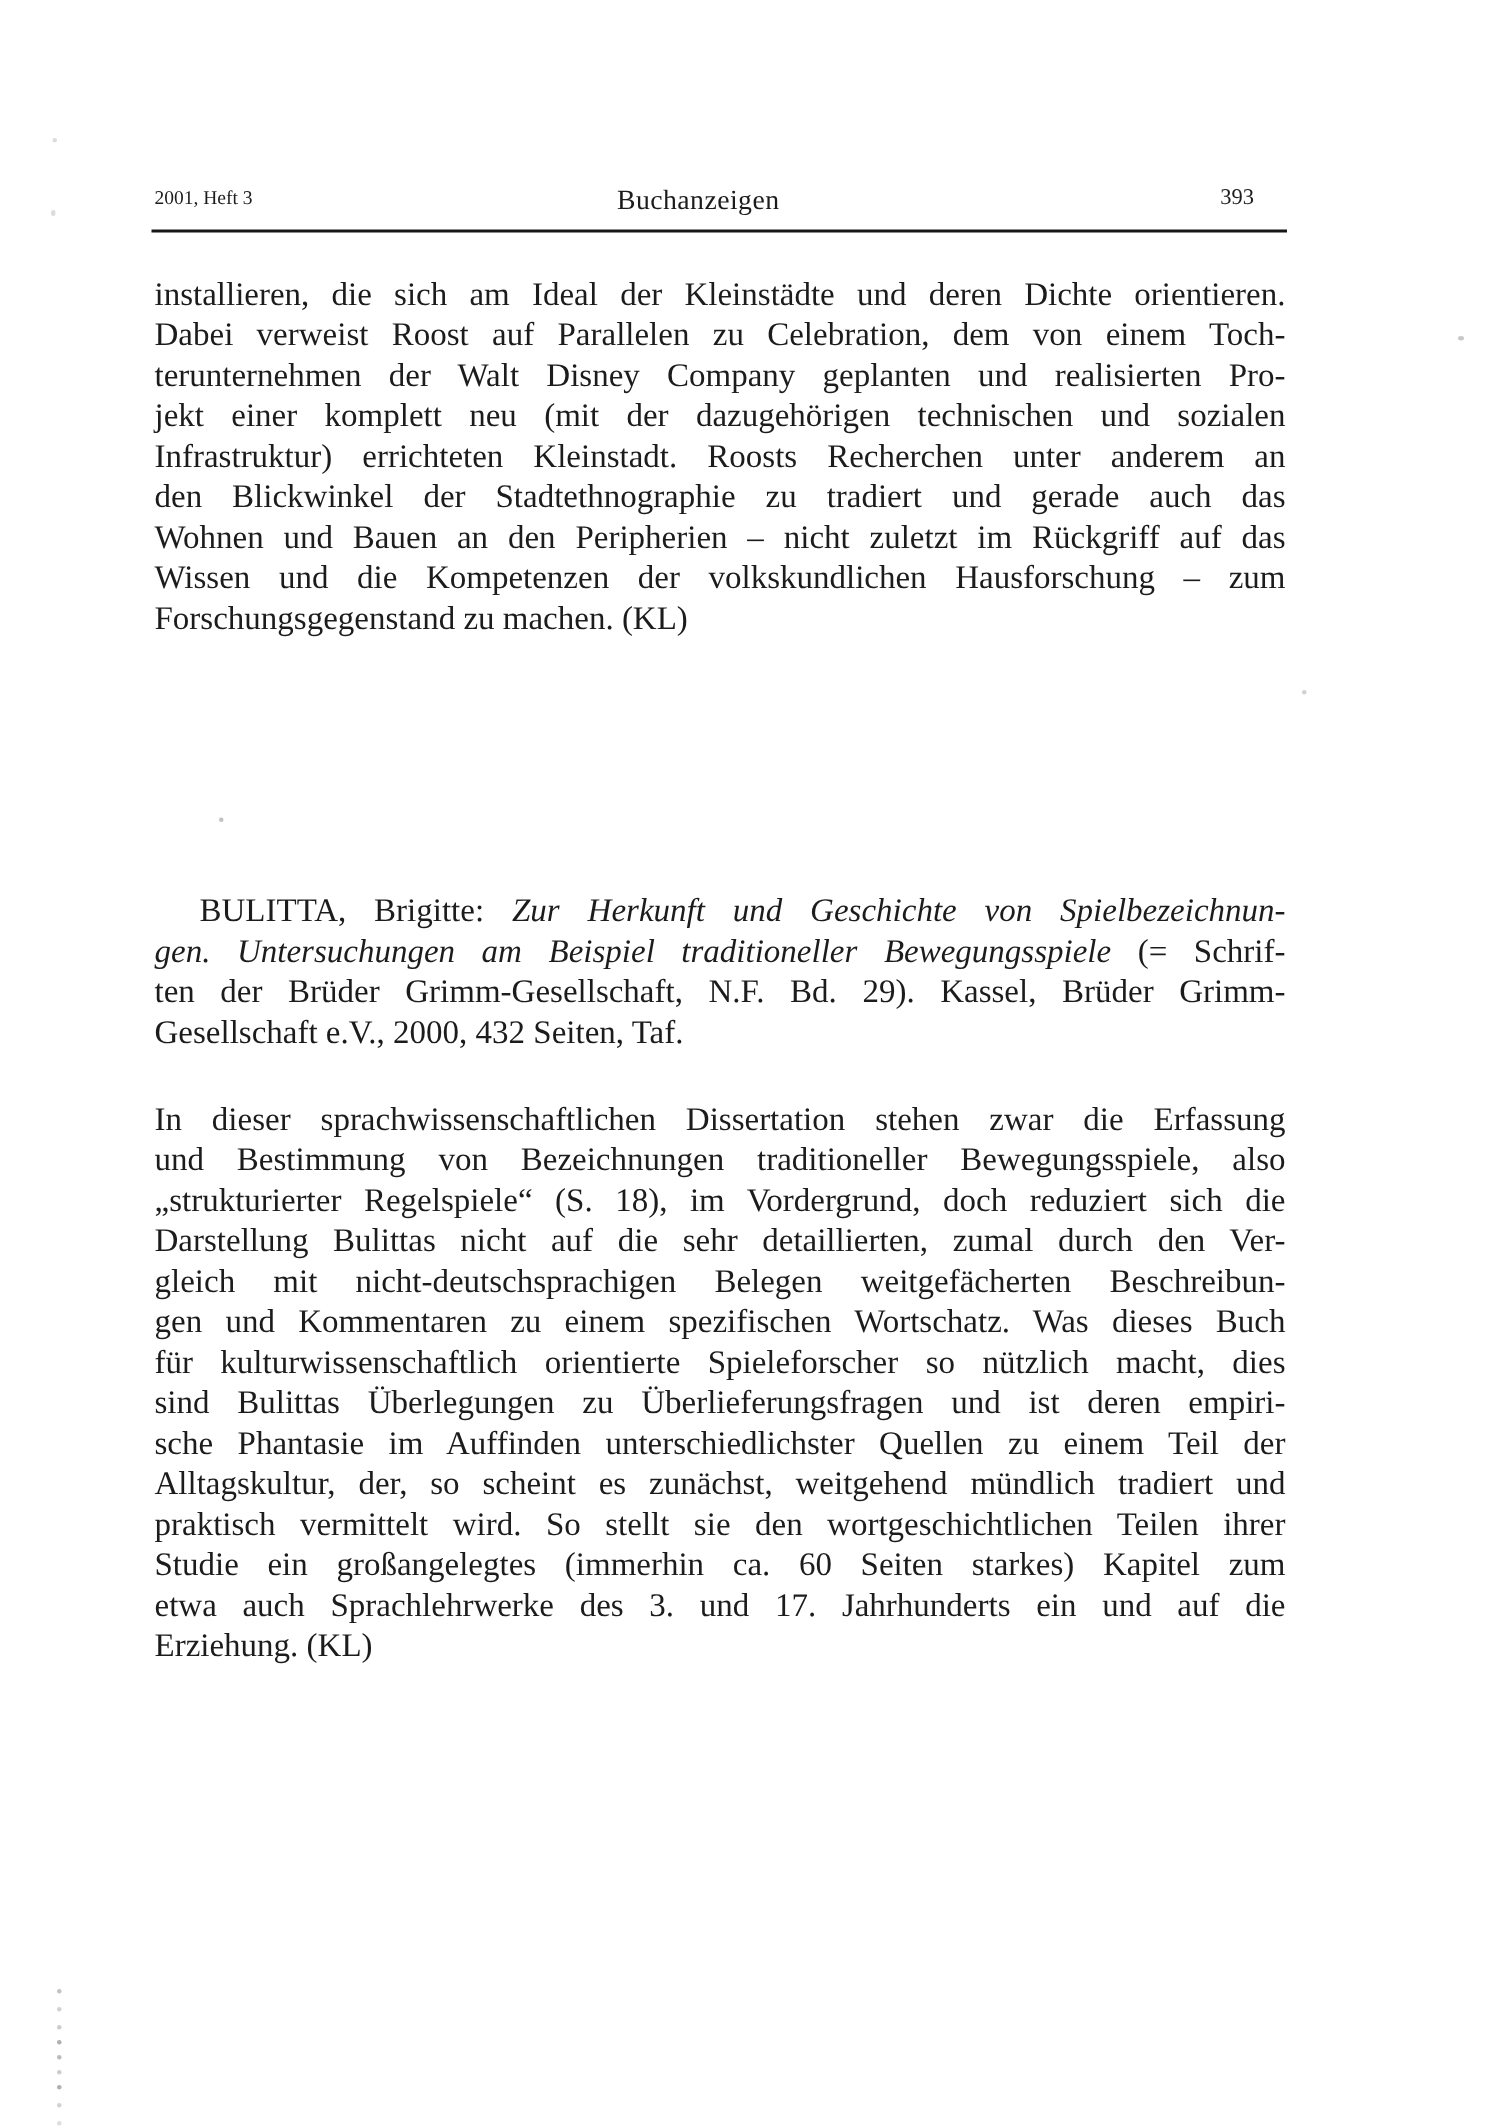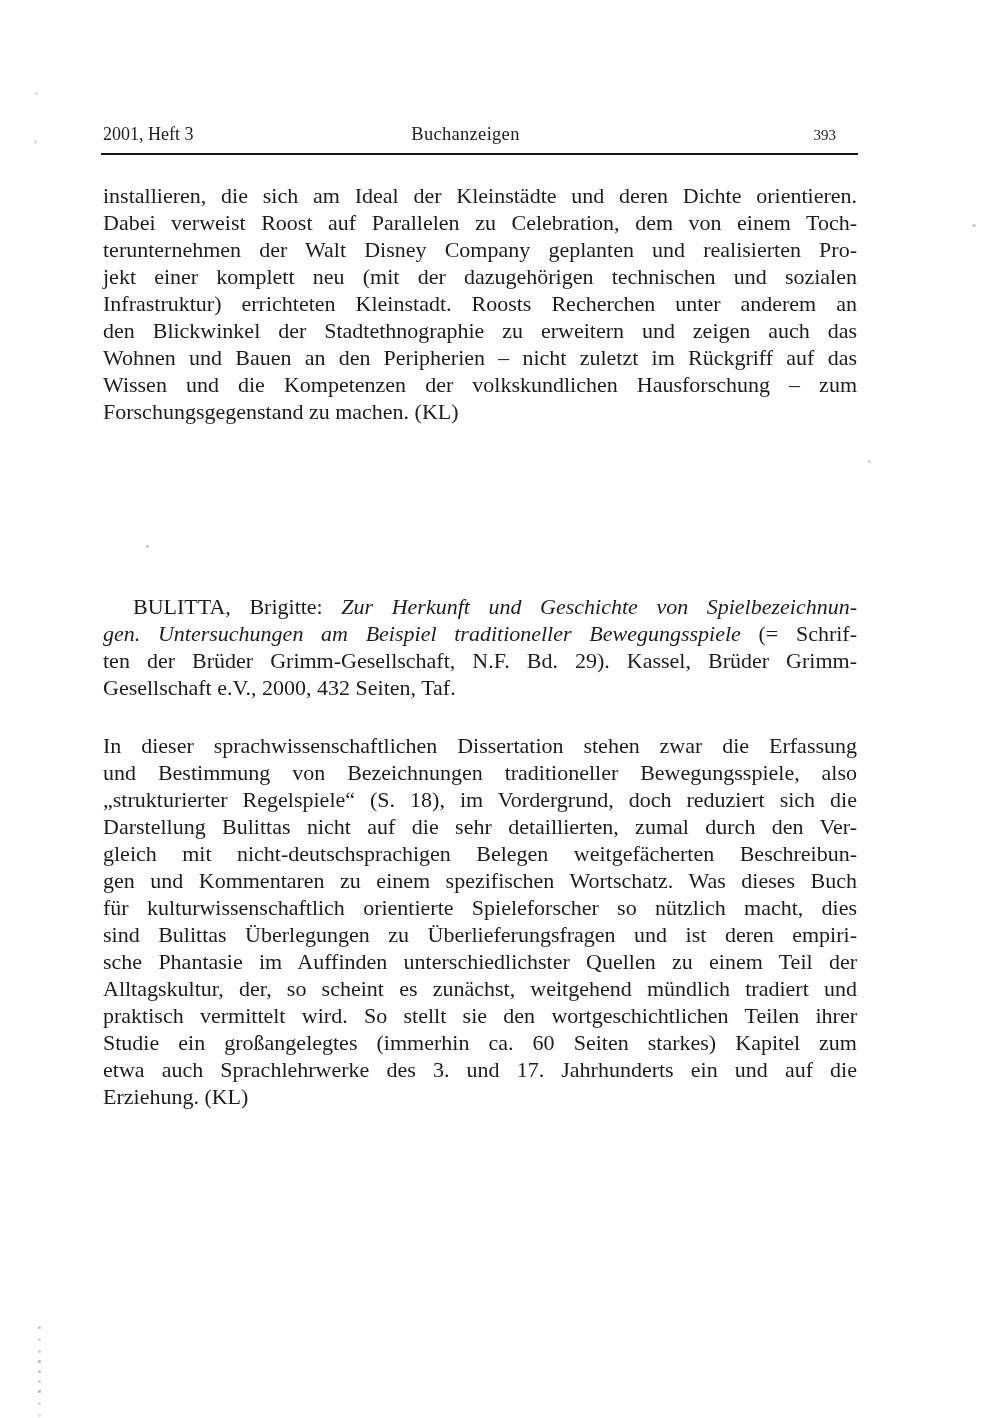--- a/index.html
+++ b/index.html
@@ -15,21 +15,21 @@
     overflow:hidden;
     font-family:"Liberation Serif","DejaVu Serif",serif;
     color:var(--text);
   }
   .page{position:absolute;inset:0;}
   .header{
     position:absolute;
     left:103px;top:124px;width:755px;
     display:flex;align-items:baseline;
   }
-  .header .left{font-size:18px;flex:0 0 auto;}
+  .header .left{font-size:13px;flex:0 0 auto;}
   .header .center{
     position:absolute;left:0;right:30px;text-align:center;
     font-size:18.5px;letter-spacing:.3px;
   }
   .header .pageno{
     margin-left:auto;margin-right:22px;
     font-size:15px;
   }
   .rule{
     position:absolute;left:101px;top:153px;width:757px;height:2px;
@@ -78,21 +78,21 @@
   </div>
 
   <div class="rule"></div>
 
   <div class="para" id="para-roost">
       <div class="line"><span>installieren, die sich am Ideal der Kleinstädte und deren Dichte orientieren.</span></div>
       <div class="line"><span>Dabei verweist Roost auf Parallelen zu Celebration, dem von einem Toch-</span></div>
       <div class="line"><span>terunternehmen der Walt Disney Company geplanten und realisierten Pro-</span></div>
       <div class="line"><span>jekt einer komplett neu (mit der dazugehörigen technischen und sozialen</span></div>
       <div class="line"><span>Infrastruktur) errichteten Kleinstadt. Roosts Recherchen unter anderem an</span></div>
-      <div class="line"><span>den Blickwinkel der Stadtethnographie zu erweitern und zeigen auch das</span></div>
+      <div class="line"><span>den Blickwinkel der Stadtethnographie zu tradiert und gerade auch das</span></div>
       <div class="line"><span>Wohnen und Bauen an den Peripherien – nicht zuletzt im Rückgriff auf das</span></div>
       <div class="line"><span>Wissen und die Kompetenzen der volkskundlichen Hausforschung – zum</span></div>
       <div class="line last"><span>Forschungsgegenstand zu machen. (KL)</span></div>
     </div>
 
   <div class="para" id="para-citation">
       <div class="line indent"><span>BULITTA, Brigitte: </span><span class="it">Zur Herkunft und Geschichte von Spielbezeichnun-</span></div>
       <div class="line"><span class="it">gen. Untersuchungen am Beispiel traditioneller Bewegungsspiele</span><span> (= Schrif-</span></div>
       <div class="line"><span>ten der Brüder Grimm-Gesellschaft, N.F. Bd. 29). Kassel, Brüder Grimm-</span></div>
       <div class="line last"><span>Gesellschaft e.V., 2000, 432 Seiten, Taf.</span></div>

